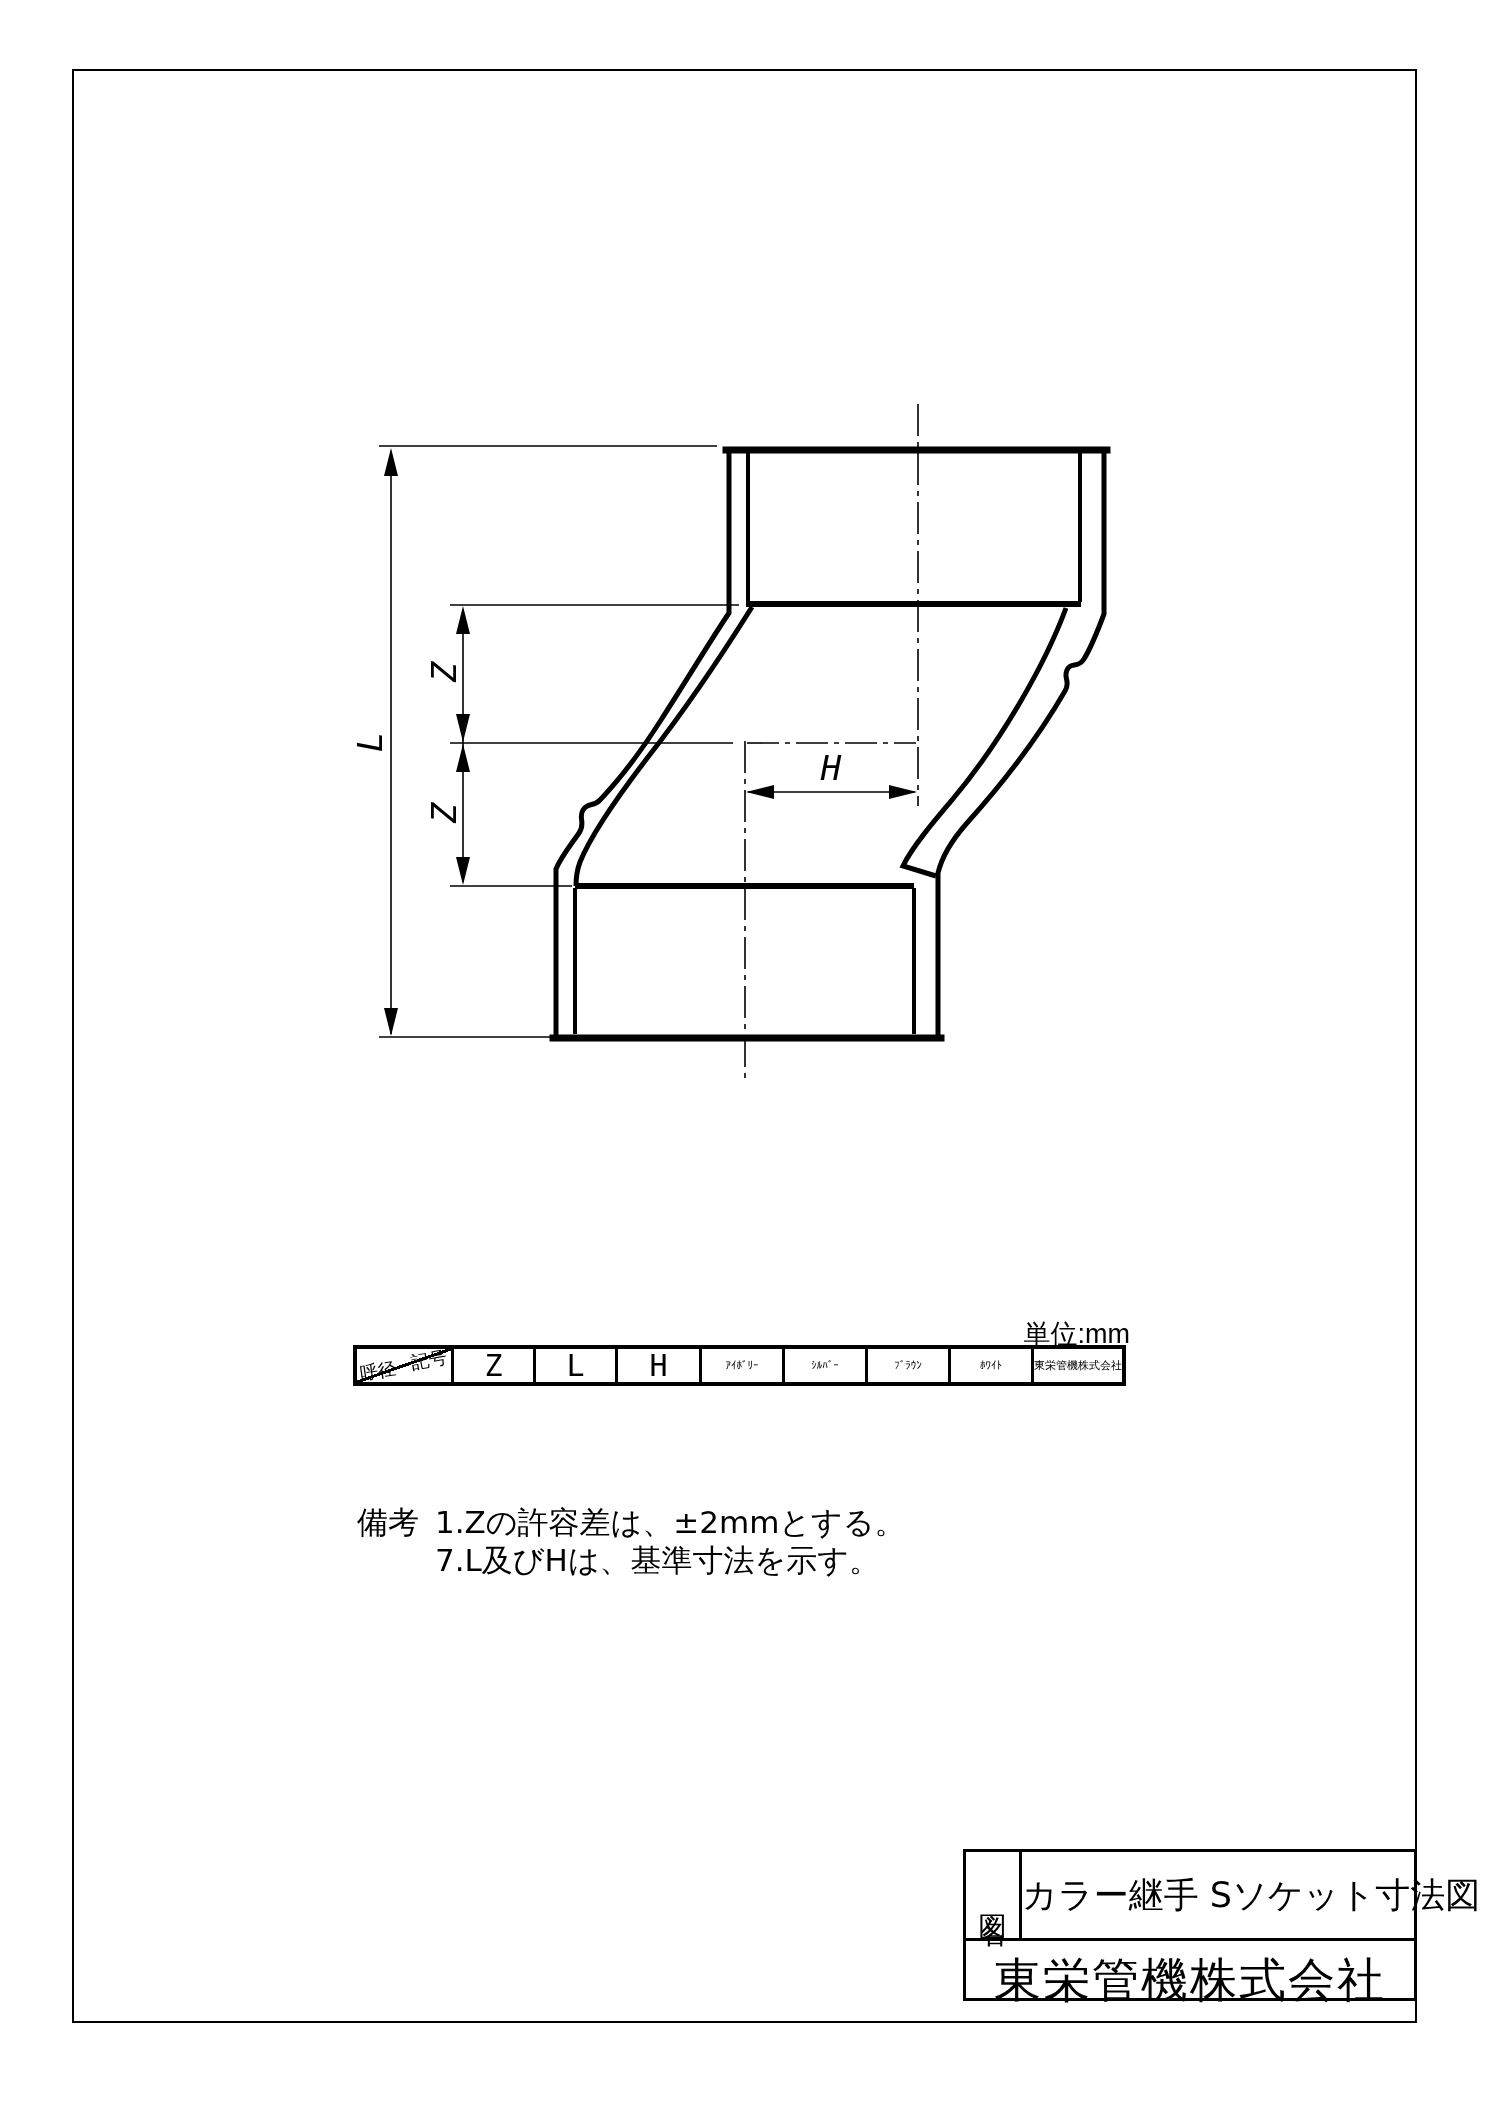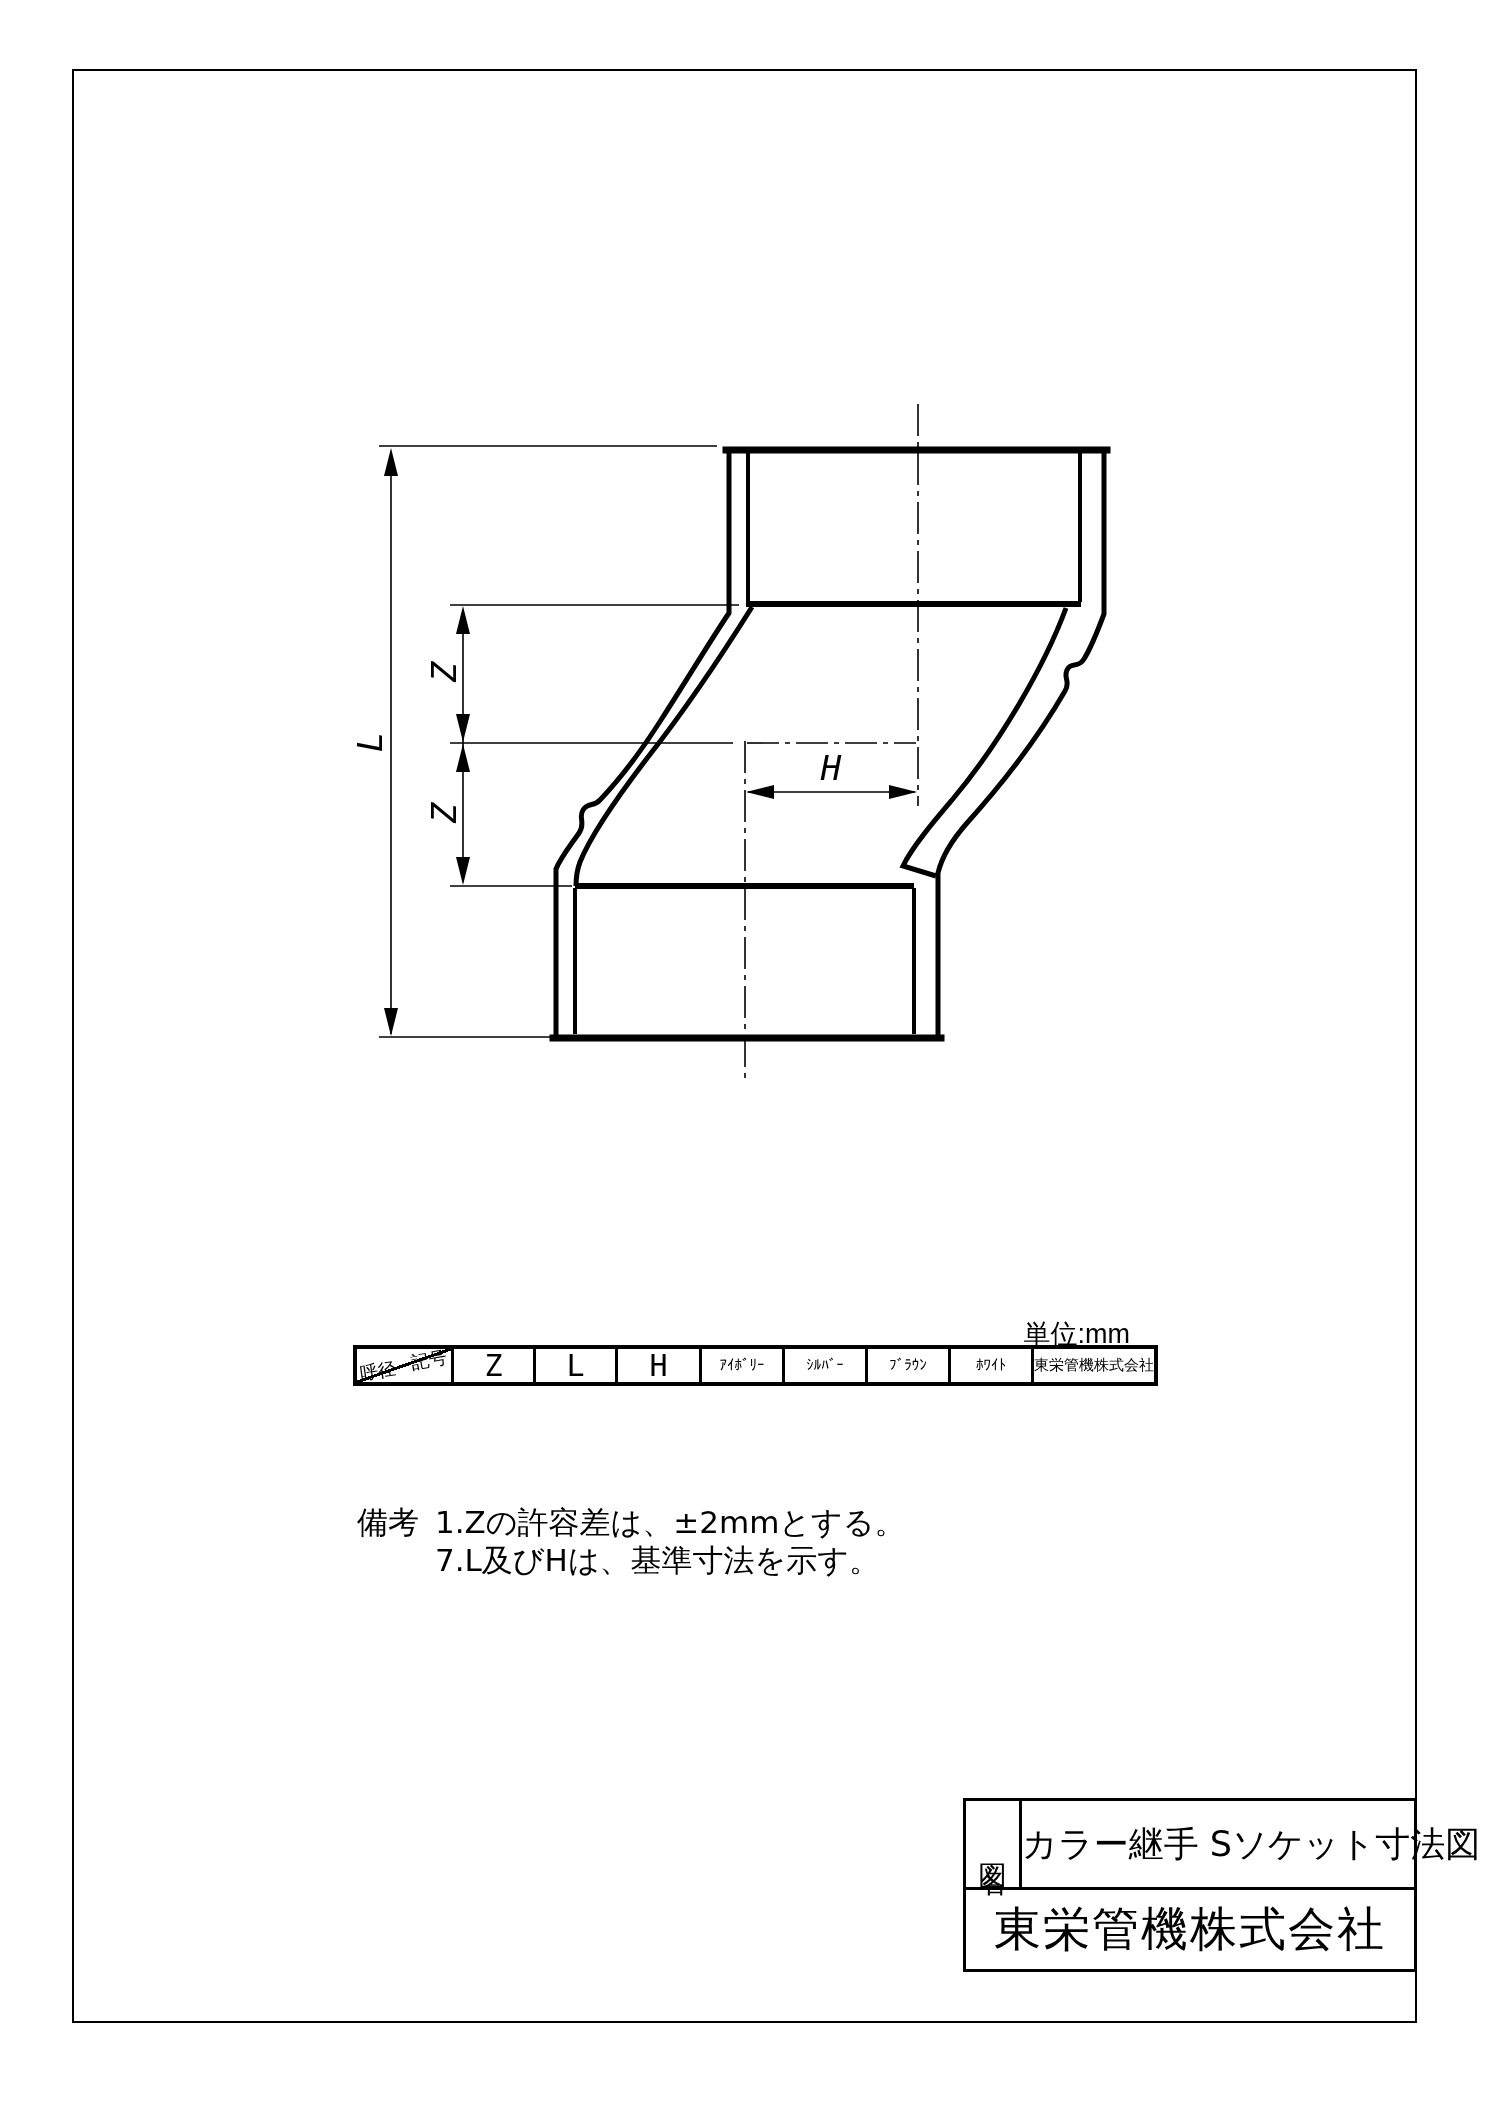--- a/index.html
+++ b/index.html
@@ -36,21 +36,21 @@
   td.c-size{width:94px;}
   td.c-z,td.c-l{width:79px;}
   td.c-h{width:81px;}
   td.c-col{width:80px;}
   .hdr-dim{
     font-family:"DejaVu Sans Mono","Liberation Mono",monospace;
     font-size:30px;line-height:33px;
   }
   .hdr-color{
     font-family:"DejaVu Sans",sans-serif;
-    font-size:15px;line-height:33px;letter-spacing:0;white-space:nowrap;
+    font-size:11px;line-height:33px;letter-spacing:0;white-space:nowrap;
   }
   .num{
     font-family:"DejaVu Sans Mono","Liberation Mono",monospace;
     font-size:30px;line-height:34px;
   }
   .mark{
     font-family:"DejaVu Sans",sans-serif;font-size:40px;line-height:34px;
     -webkit-text-stroke:1.5px #000;display:block;
   }
   
@@ -73,21 +73,21 @@
   .notes{
     position:absolute;left:357px;top:1459px;
     font-size:31px;line-height:38px;white-space:nowrap;
   }
   .notes-row{display:flex;margin-top:44px;}
   .notes-label{width:78px;flex:none;}
   .notes-items{}
 
   
   .titleblock{
-    position:absolute;left:963px;top:1798px;width:454px;height:174px;
+    position:absolute;left:963px;top:1849px;width:454px;height:152px;
     border:3px solid #000;box-sizing:border-box;
   }
   .tb-top{
     display:flex;height:89px;border-bottom:3px solid #000;box-sizing:border-box;
   }
   .tb-name{
     width:56px;flex:none;border-right:3px solid #000;box-sizing:border-box;
     display:flex;align-items:center;justify-content:center;
   }
   .tb-name span{

